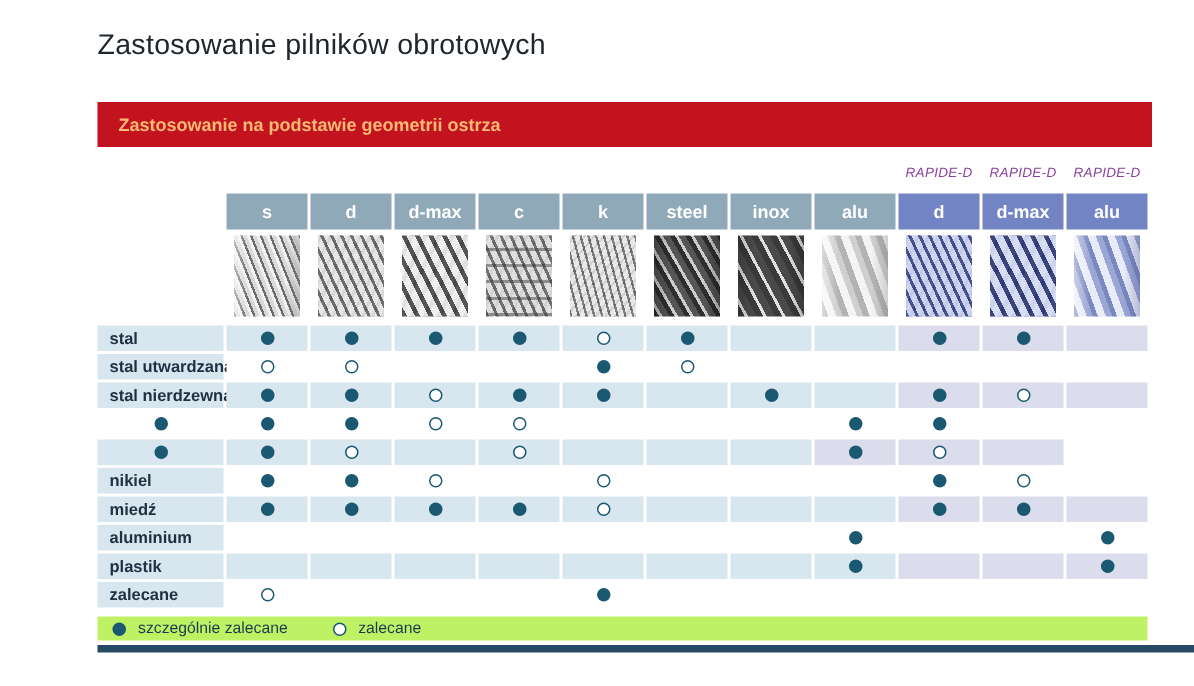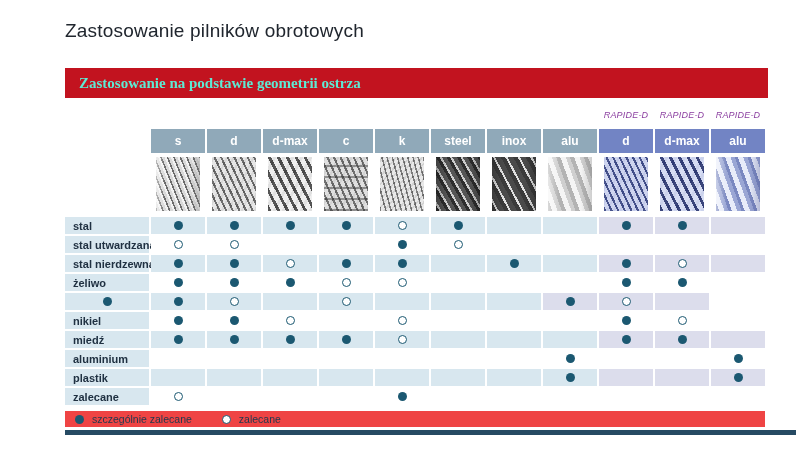--- a/index.html
+++ b/index.html
@@ -6,23 +6,23 @@
   body{
     width:796px;height:457px;overflow:hidden;background:#ffffff;
     font-family:"Liberation Sans", sans-serif;position:relative;
   }
   .content{margin-left:65px;width:703px;}
   .page-title{
     margin:18px 0 0 0;font-size:19px;line-height:26px;font-weight:normal;
     color:#20262e;letter-spacing:.2px;
   }
   .banner{
-    margin-top:24px;height:30px;background:#c2131f;color:#5eead4;
+    margin-top:24px;height:30px;background:#c2131f;color:#fdba74;
     display:flex;align-items:center;padding-left:14px;box-sizing:border-box;
-    font-size:15px;font-weight:bold;font-family:Liberation Serif, serif;
+    font-size:12px;font-weight:bold;
   }
   .grid-row{
     display:grid;grid-template-columns:84px repeat(11,54px);
     column-gap:2px;margin-bottom:2px;
   }
   .rapide-row{margin-top:8px;height:14px;margin-bottom:0;}
   .rapide-cell{
     font-size:9px;font-weight:normal;font-style:italic;color:#8b3fa0;
     display:flex;align-items:flex-end;justify-content:center;letter-spacing:.2px;
   }
@@ -76,21 +76,21 @@
     white-space:nowrap;
   }
   .cell{display:flex;align-items:center;justify-content:center;}
   .cell-blue{background:#d8e7ef;}
   .cell-lav{background:#dcddec;}
   .cell-white{background:#ffffff;}
   .dot{width:9px;height:9px;border-radius:50%;display:inline-block;box-sizing:border-box;}
   .dot-filled{background:#1b5871;}
   .dot-open{background:#ffffff;border:1.8px solid #1b5871;}
   .legend{
-    margin-top:6px;height:16px;background:#ef4444;display:flex;align-items:center;
+    margin-top:6px;height:16px;background:#bef264;display:flex;align-items:center;
     padding-left:10px;box-sizing:border-box;gap:8px;width:700px;
   }
   .legend-label{font-size:10.5px;color:#1c3a4f;margin-right:22px;}
   .bottom-bar{margin-top:3px;height:5px;width:731px;background:#264a63;}
 </style>
 </head>
 <body>
 
 <div class="content">
   <h1 class="page-title">Zastosowanie pilników obrotowych</h1>
@@ -240,21 +240,20 @@
         <div class="cell cell-blue"></div>
         <div class="cell cell-lav">
           <span class="dot dot-filled"></span>
         </div>
         <div class="cell cell-lav">
           <span class="dot dot-open"></span>
         </div>
         <div class="cell cell-lav"></div>
       </div>
       <div class="grid-row body-row">
-        <div class="label-cell">żeliwo</div>
         <div class="cell cell-white">
           <span class="dot dot-filled"></span>
         </div>
         <div class="cell cell-white">
           <span class="dot dot-filled"></span>
         </div>
         <div class="cell cell-white">
           <span class="dot dot-filled"></span>
         </div>
         <div class="cell cell-white">

